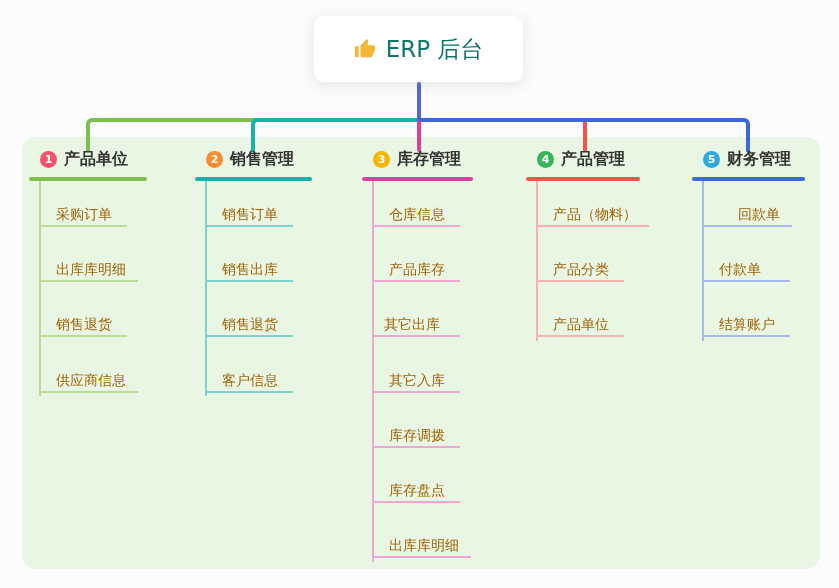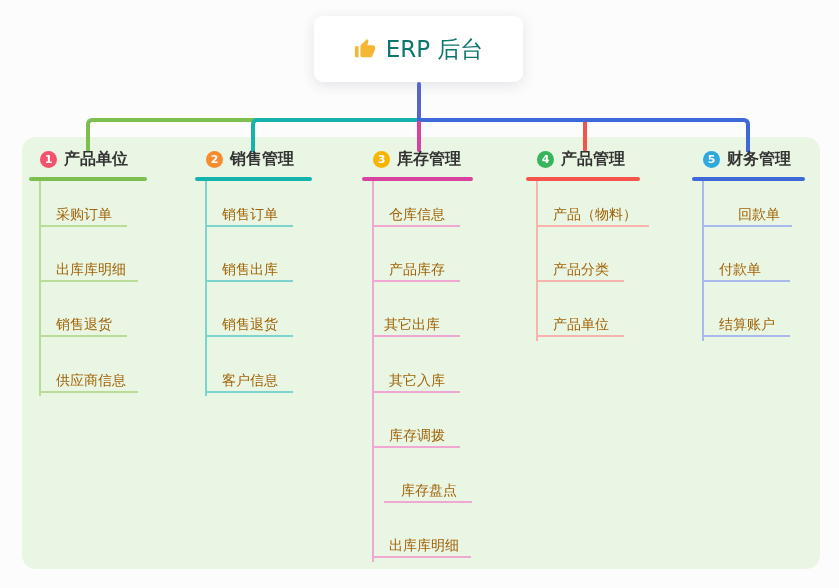--- a/index.html
+++ b/index.html
@@ -109,21 +109,21 @@
     <span class="badge" style="background: rgb(247, 181, 0);">3</span>
     <span class="bh-label">库存管理</span>
   </header>
   <div class="hline" style="background: rgb(214, 66, 158);"></div>
   <div class="spine" style="height: 381px; background: rgb(239, 168, 210);"></div>
   <div class="child c0" style="border-color: rgb(239, 168, 210);"><span>仓库信息</span></div>
   <div class="child c1" style="border-color: rgb(239, 168, 210);"><span>产品库存</span></div>
   <div class="child c2" style="border-color: rgb(239, 168, 210); padding-left: 12px;"><span>其它出库</span></div>
   <div class="child c3" style="border-color: rgb(239, 168, 210);"><span>其它入库</span></div>
   <div class="child c4" style="border-color: rgb(239, 168, 210);"><span>库存调拨</span></div>
-  <div class="child c5" style="border-color: rgb(239, 168, 210); margin-left: 12px;"><span>库存盘点</span></div>
+  <div class="child c5" style="border-color: rgb(239, 168, 210);"><span>库存盘点</span></div>
   <div class="child c6" style="border-color: rgb(239, 168, 210);"><span>出库库明细</span></div>
 </section>
 
 <section class="branch b4">
   <header class="bh">
     <span class="badge" style="background: rgb(54, 181, 92);">4</span>
     <span class="bh-label">产品管理</span>
   </header>
   <div class="hline" style="background: rgb(244, 84, 76);"></div>
   <div class="spine" style="height: 160px; background: rgb(249, 179, 174);"></div>

